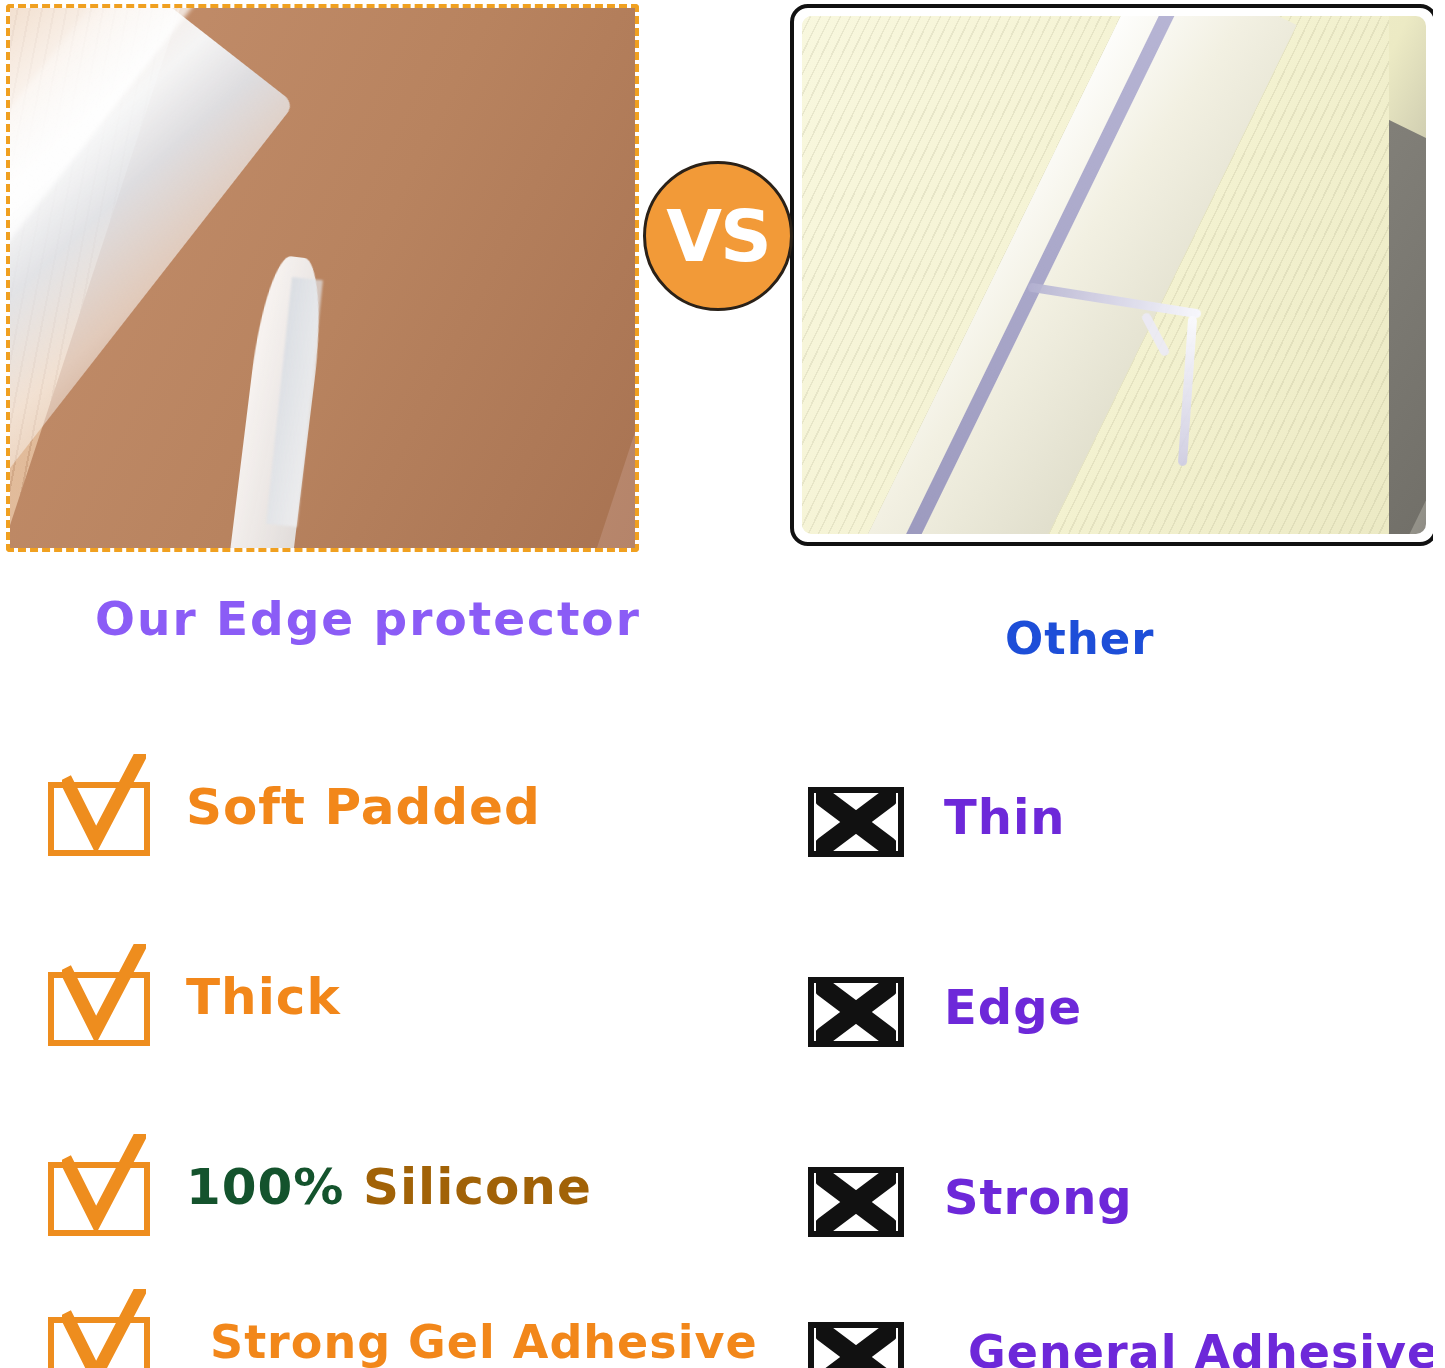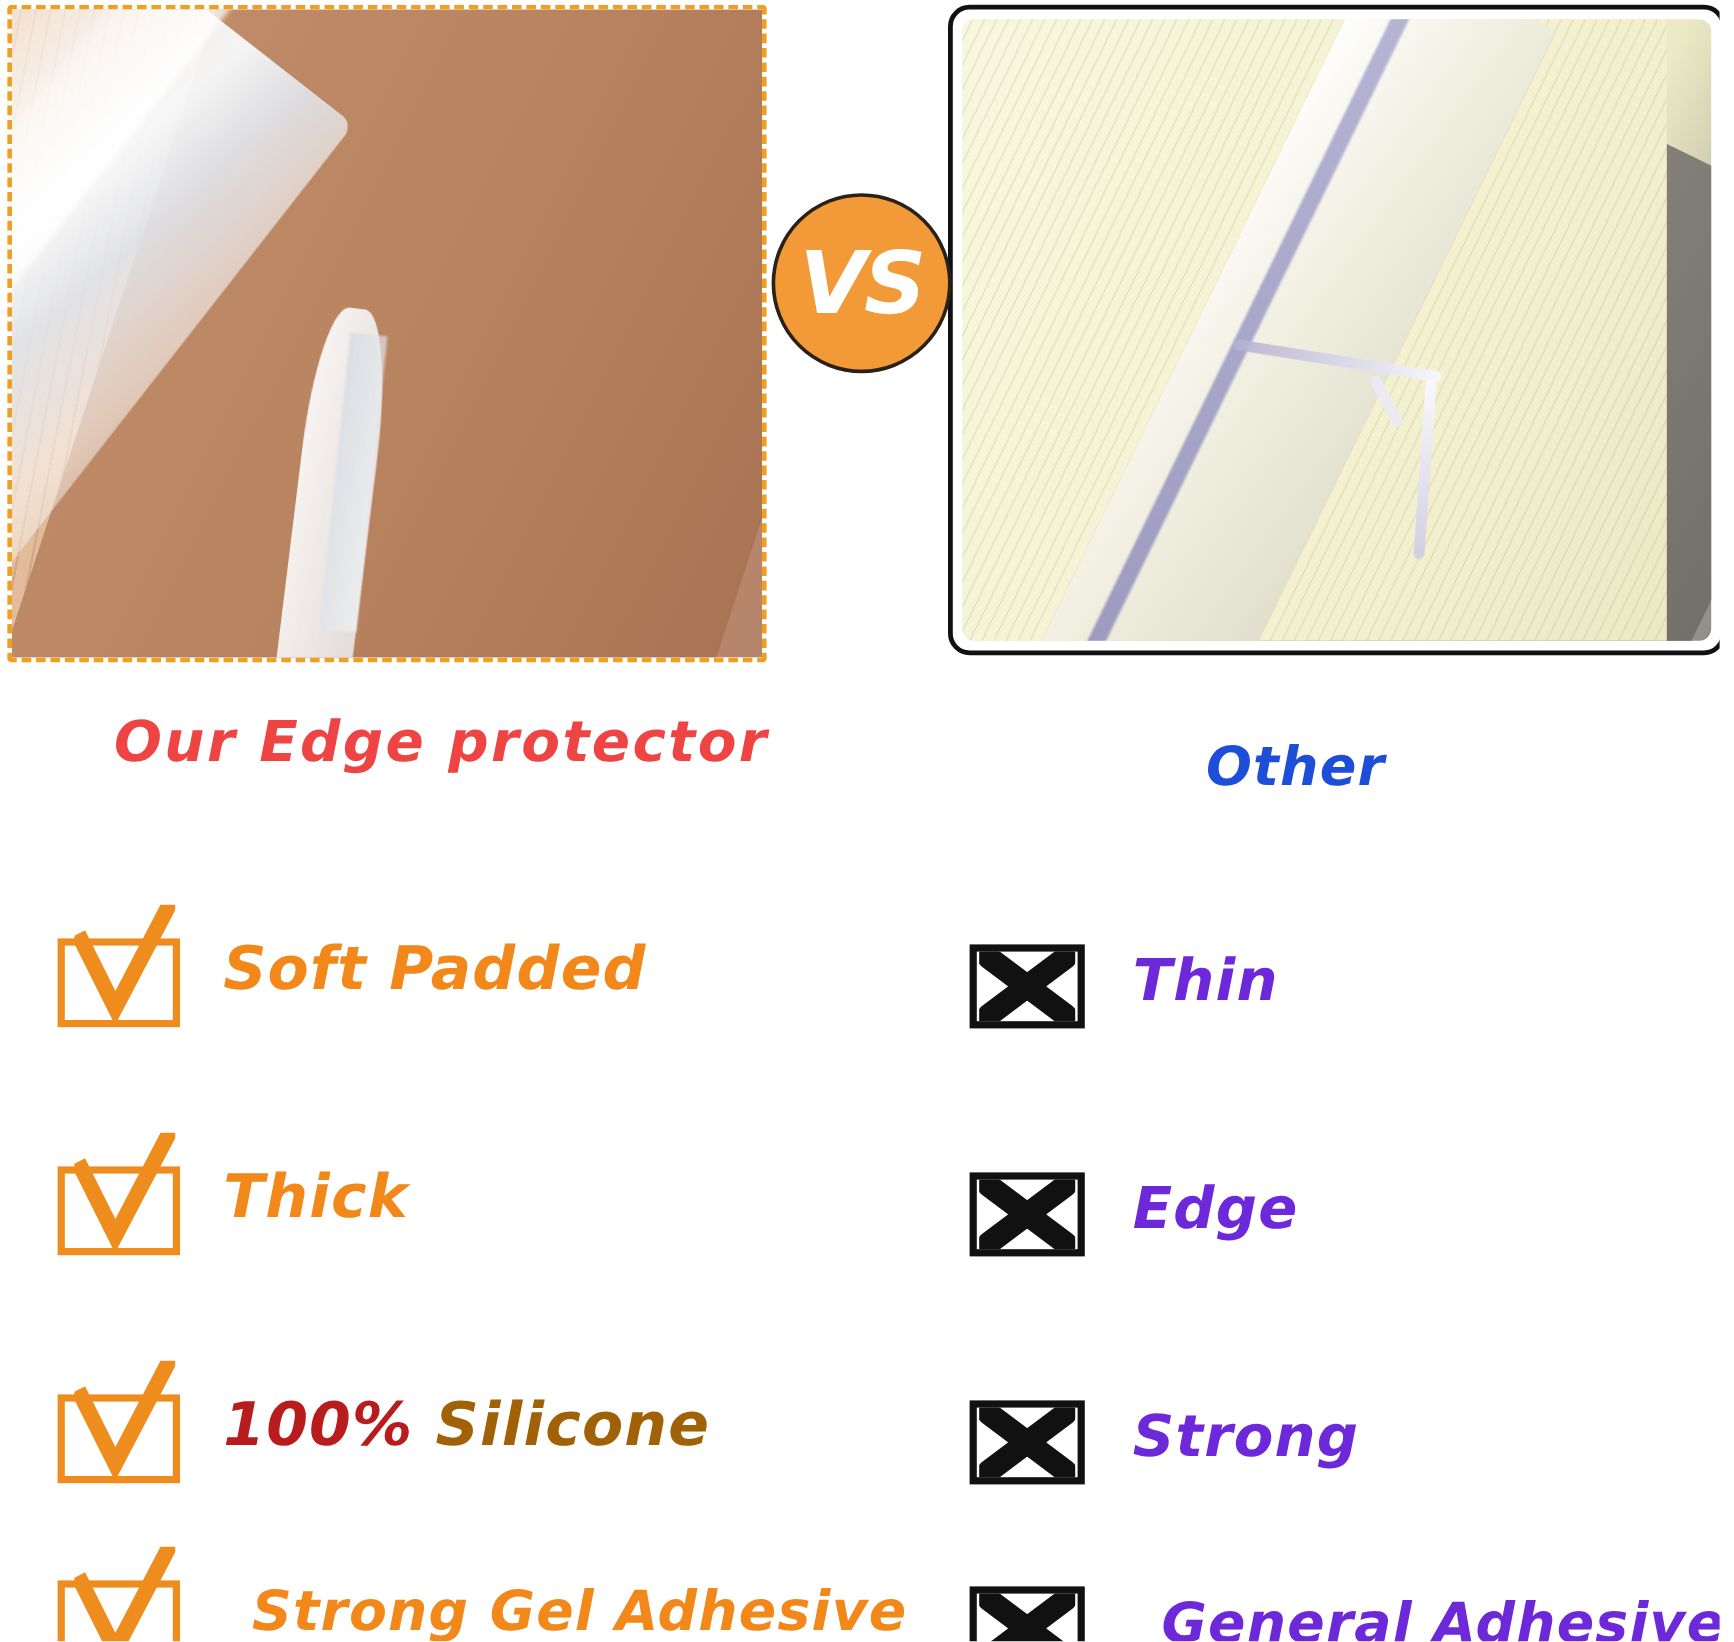--- a/index.html
+++ b/index.html
@@ -9,21 +9,20 @@
   }
   body {
     font-family: "DejaVu Sans", sans-serif;
   }
   .page {
     position: relative;
     width: 1433px;
     height: 1368px;
     background: #ffffff;
     overflow: hidden;
-    font-style: italic;
   }
 
   
   .panel {
     position: absolute;
     top: 0;
     overflow: hidden;
   }
   .panel-ours {
     left: 6px;
@@ -246,21 +245,21 @@
   .heading {
     position: absolute;
     font-family: "DejaVu Sans", sans-serif;
     font-weight: bold;
     white-space: nowrap;
   }
   .heading-ours {
     left: 95px;
     top: 591px;
     font-size: 47px;
-    color: #ef4444;
+    color: #8b5cf6;
     letter-spacing: 2px;
   }
   .heading-other {
     left: 1005px;
     top: 612px;
     font-size: 45px;
     color: #1d4ed8;
     letter-spacing: 1px;
   }
 
@@ -331,21 +330,21 @@
   .flabel.ours {
     font-size: 50px;
     color: #F2871A;
     letter-spacing: 1px;
   }
   .flabel.other {
     font-size: 48px;
     color: #6d28d9;
     letter-spacing: 1px;
   }
-  .flabel .muted { color: #b91c1c; }
+  .flabel .muted { color: #14532d; }
   .flabel .strong { color: #a16207; }
   .flabel.sz-sm { font-size: 46px; margin-left: 24px; }
 </style>
 </head>
 <body>
 
 <div class="page">
 
   <div class="panel panel-ours">
     <div class="photo photo-ours">

